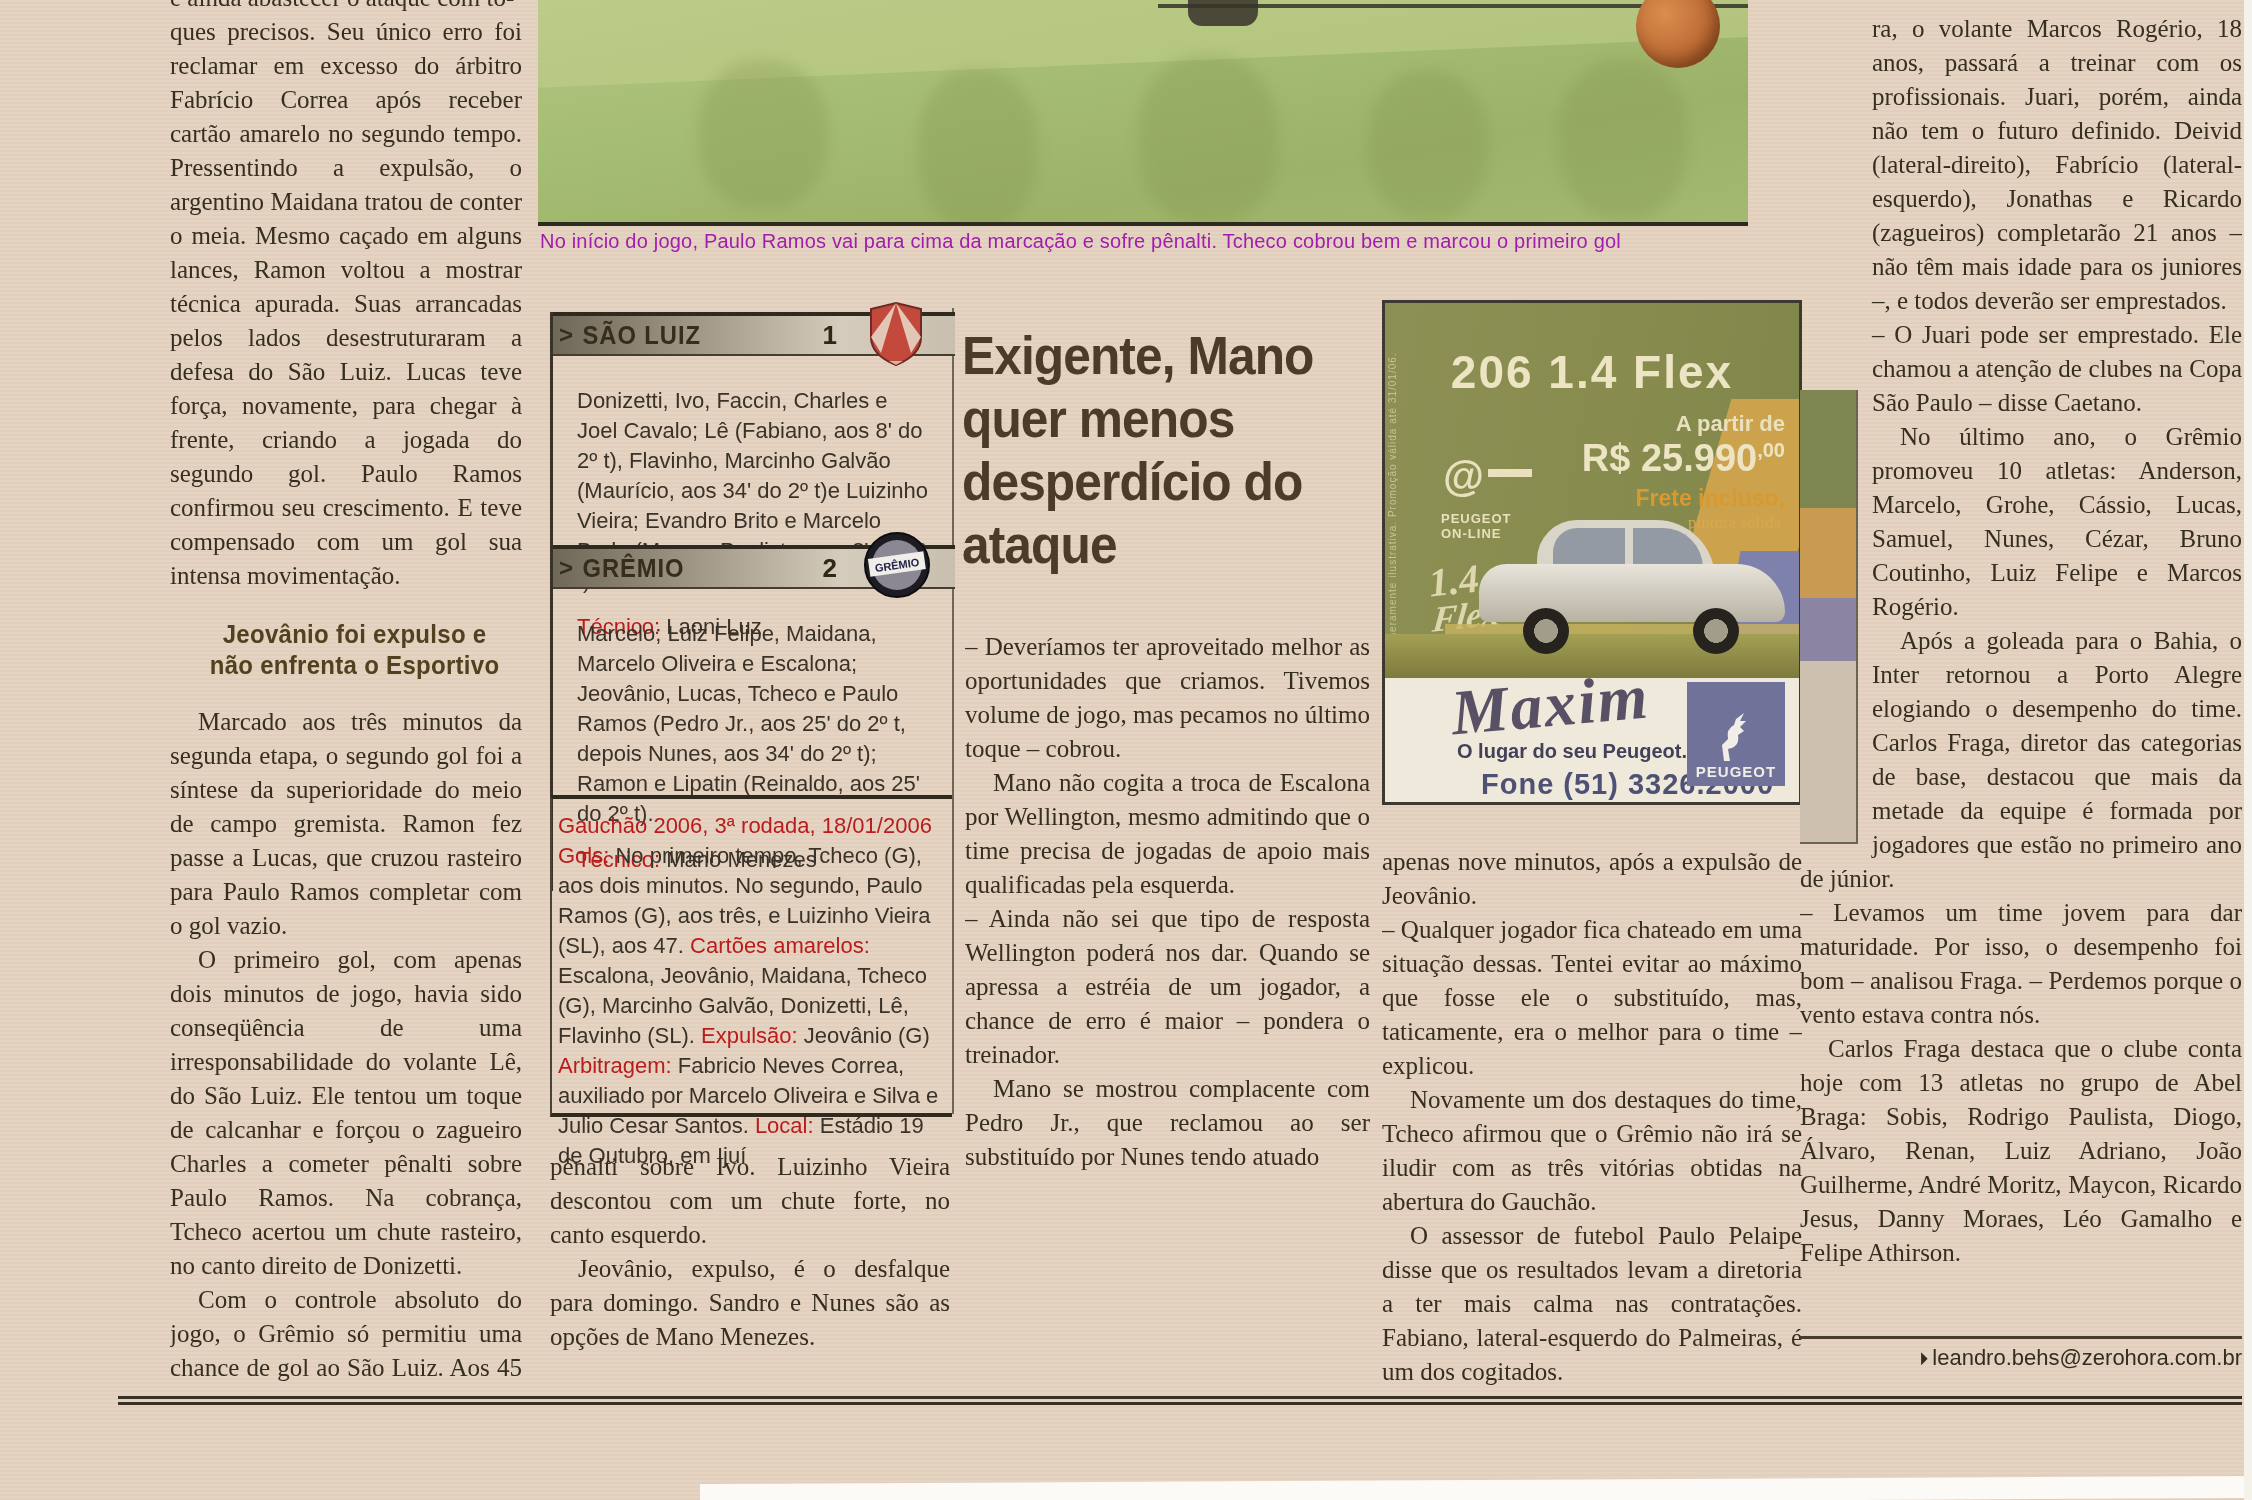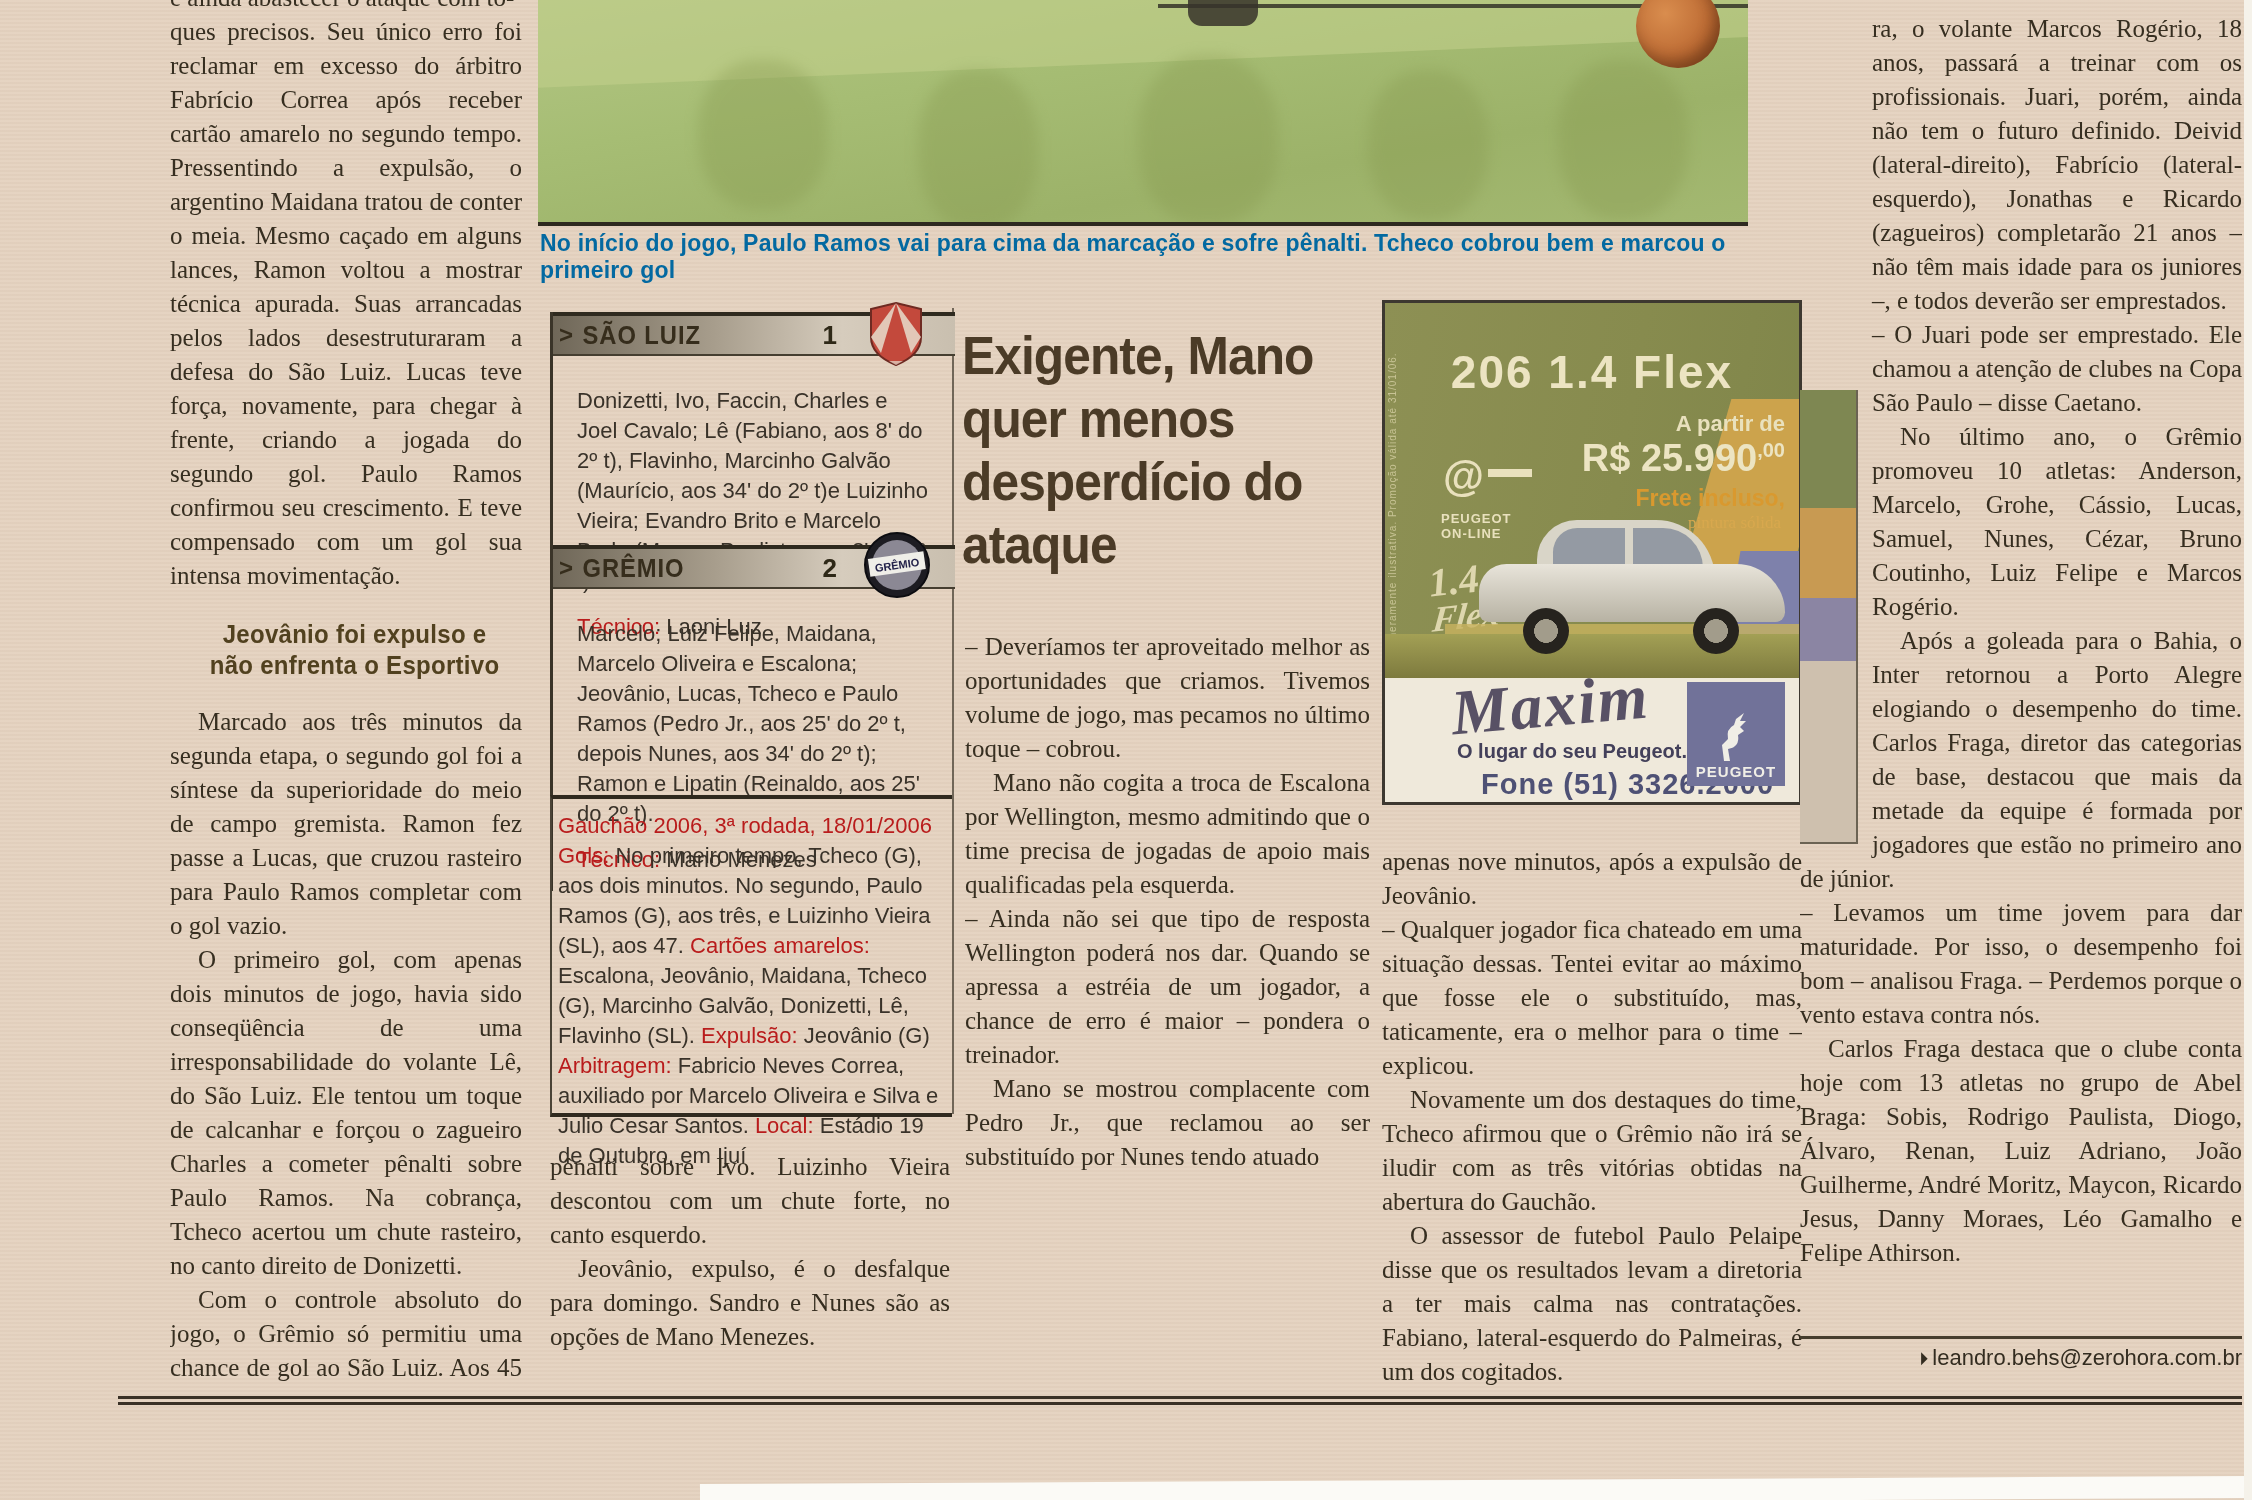--- a/index.html
+++ b/index.html
@@ -11,21 +11,21 @@
   
   .photo{left:538px;top:0;width:1210px;height:222px;background:linear-gradient(170deg,#b3c684 0%,#a6bd74 35%,#9cb269 70%,#a3b871 100%);
          border-bottom:4px solid #2e2a20;overflow:hidden;}
   .photo .band{position:absolute;left:-40px;top:-30px;width:1400px;height:90px;background:#c2cf8d;opacity:.55;transform:rotate(-2.4deg);}
   .photo .blotch{position:absolute;background:#87994f;opacity:.35;filter:blur(7px);border-radius:45%;}
   .photo .topline{position:absolute;left:620px;top:4px;width:1130px;height:4px;background:#2c2a22;opacity:.8;}
   .photo .boot{position:absolute;left:650px;top:0;width:70px;height:26px;background:#37332a;border-radius:0 0 14px 14px;opacity:.85;}
   .ball{position:absolute;right:28px;top:-16px;width:84px;height:84px;border-radius:50%;
         background:radial-gradient(circle at 35% 35%,#d98d4e,#bc6a33 60%,#92491f);box-shadow:inset -6px -8px 14px rgba(60,30,10,.4);}
   .caption{left:540px;top:230px;width:1212px;font-family:"Liberation Sans",sans-serif;
-           font-weight:bold;font-size:23px;color:#0369a1;letter-spacing:.2px;}
+           font-weight:normal;font-size:20px;color:#a21caf;letter-spacing:.2px;}
   
   .serifcol p{margin:0;font-size:25px;line-height:34px;text-align:justify;color:#362e20;}
   .indent{text-indent:28px;}
   .clipline{height:15px;overflow:hidden;}
   .clipline span{display:block;transform:translateY(-19px);font-size:25px;line-height:34px;}
   .subhead{margin:26px 0 24px 30px;font-family:"Liberation Sans",sans-serif;font-weight:bold;
            font-size:25px;line-height:31px;color:#51411f;letter-spacing:.3px;text-align:center;}
   .subhead div{transform:scaleX(.96);transform-origin:left;}
   .leftcol{left:170px;top:0;width:352px;height:1392px;overflow:hidden;}
   .col2b{left:550px;top:1150px;width:400px;height:240px;overflow:hidden;}

